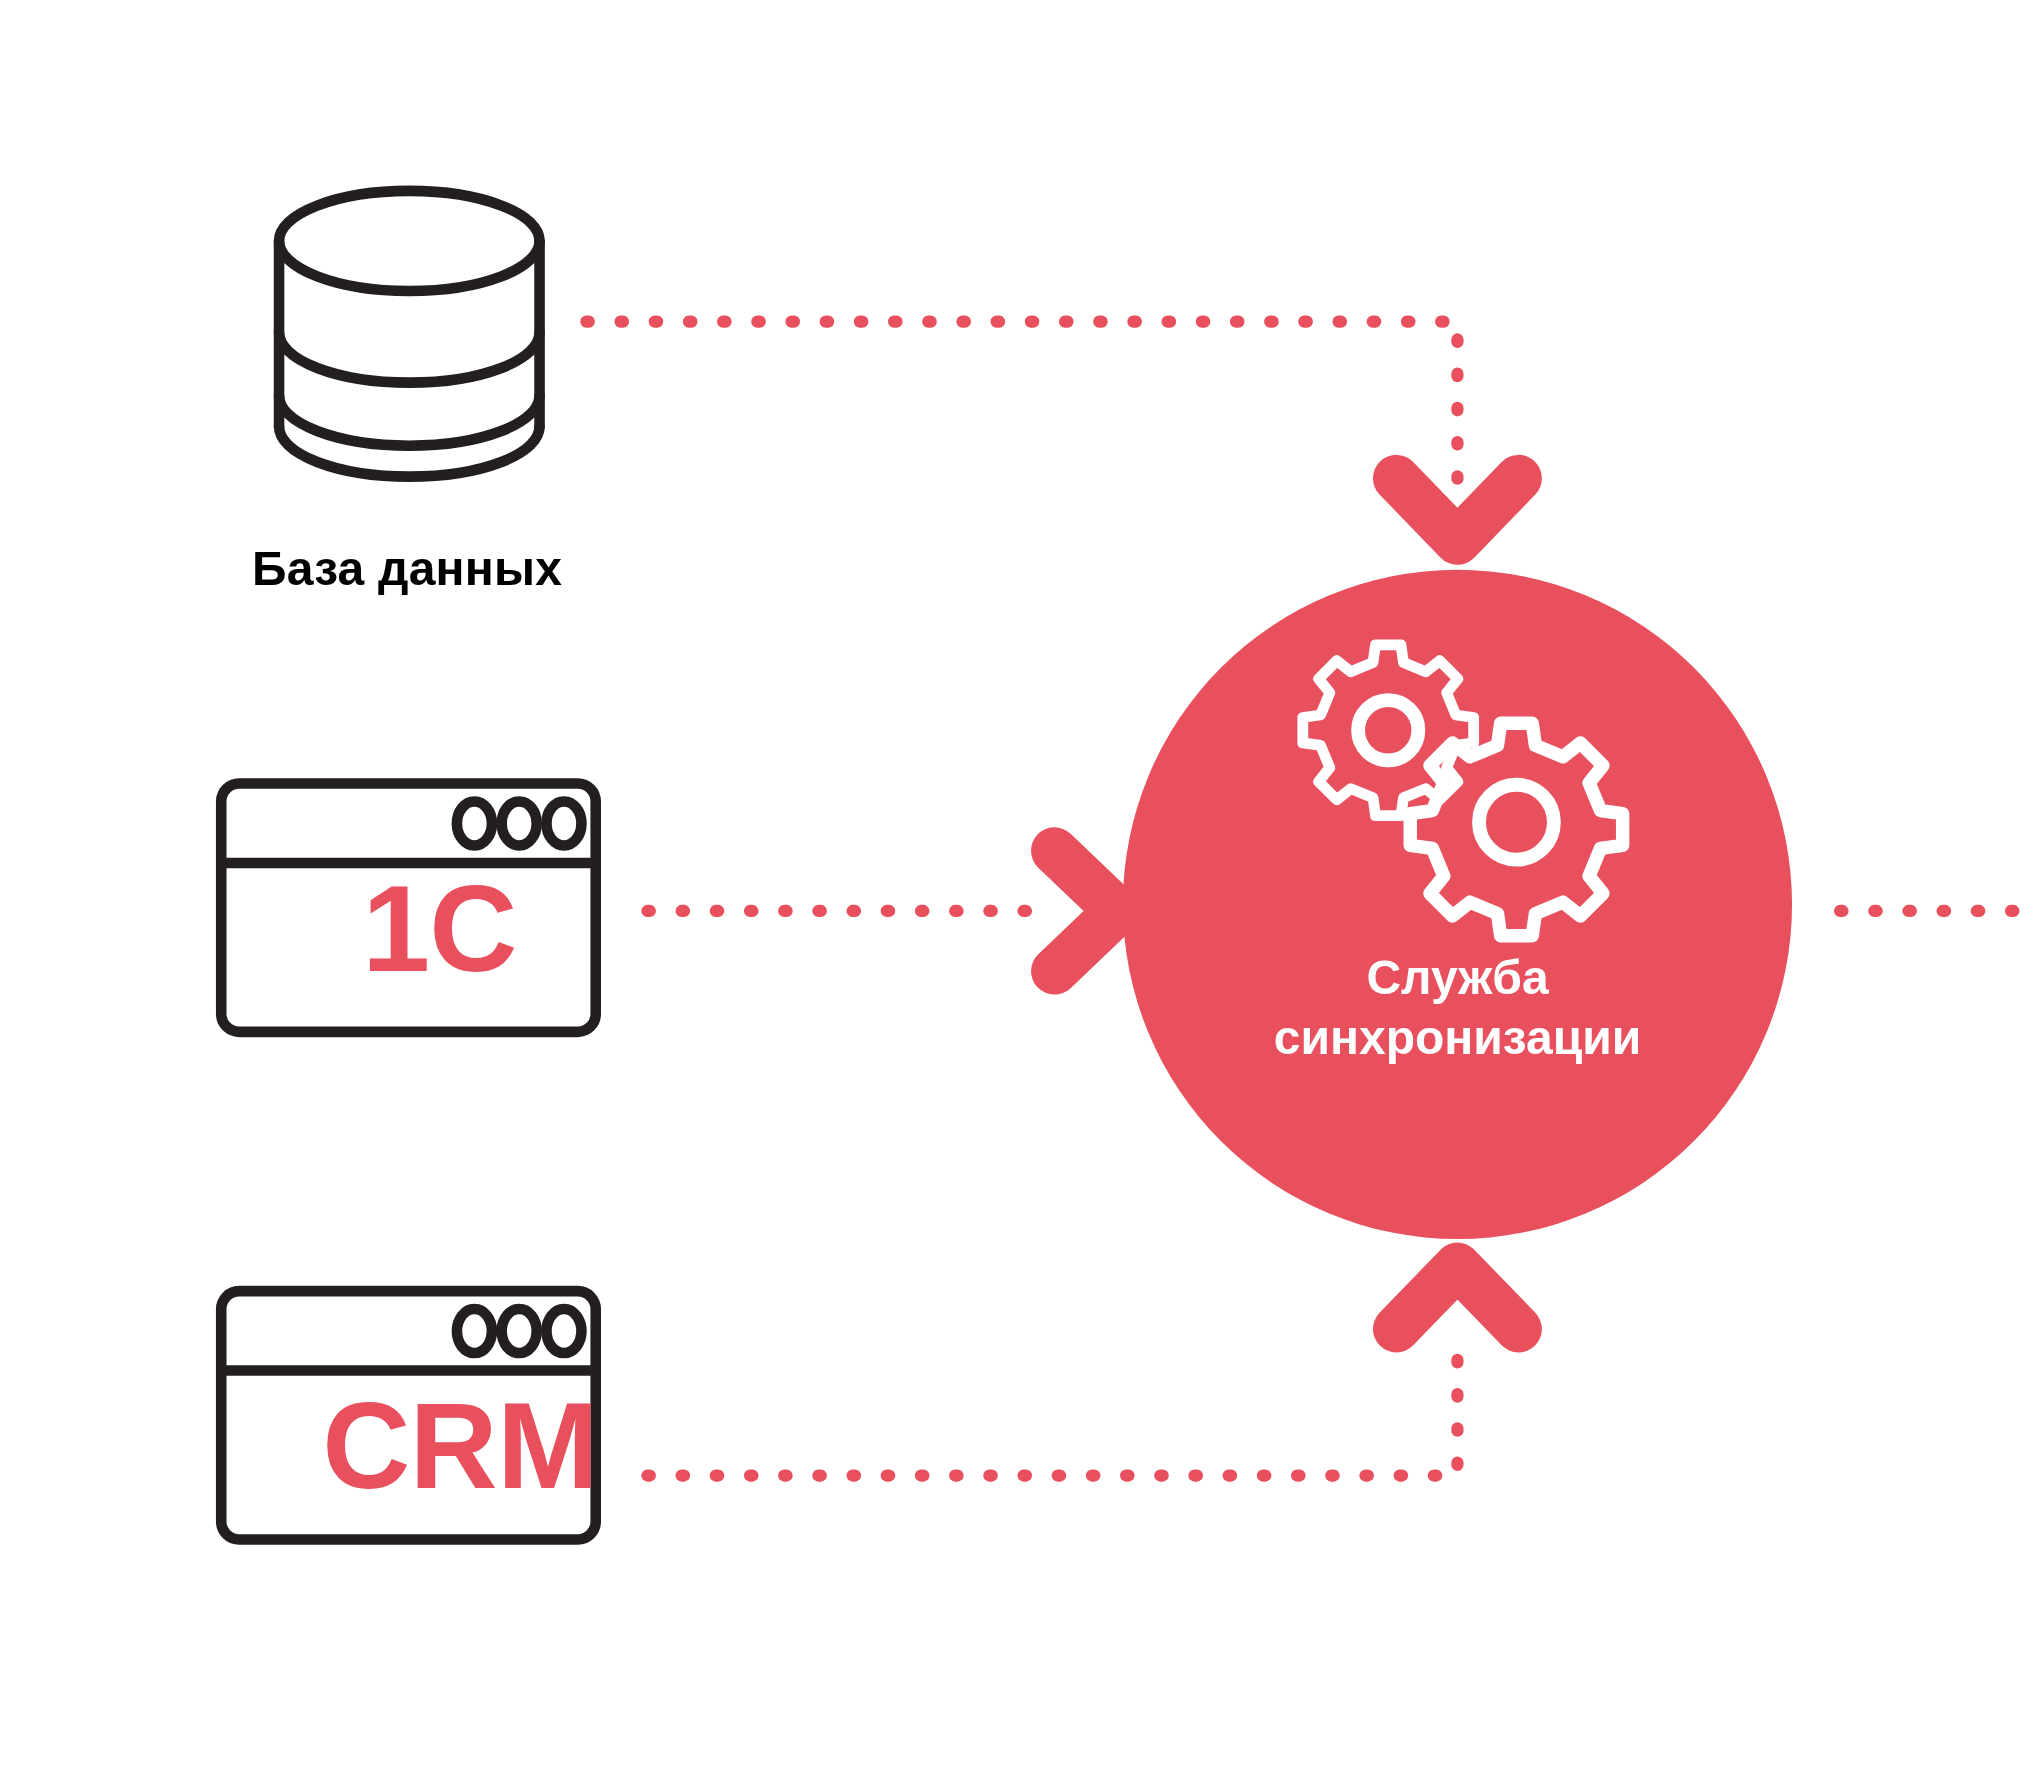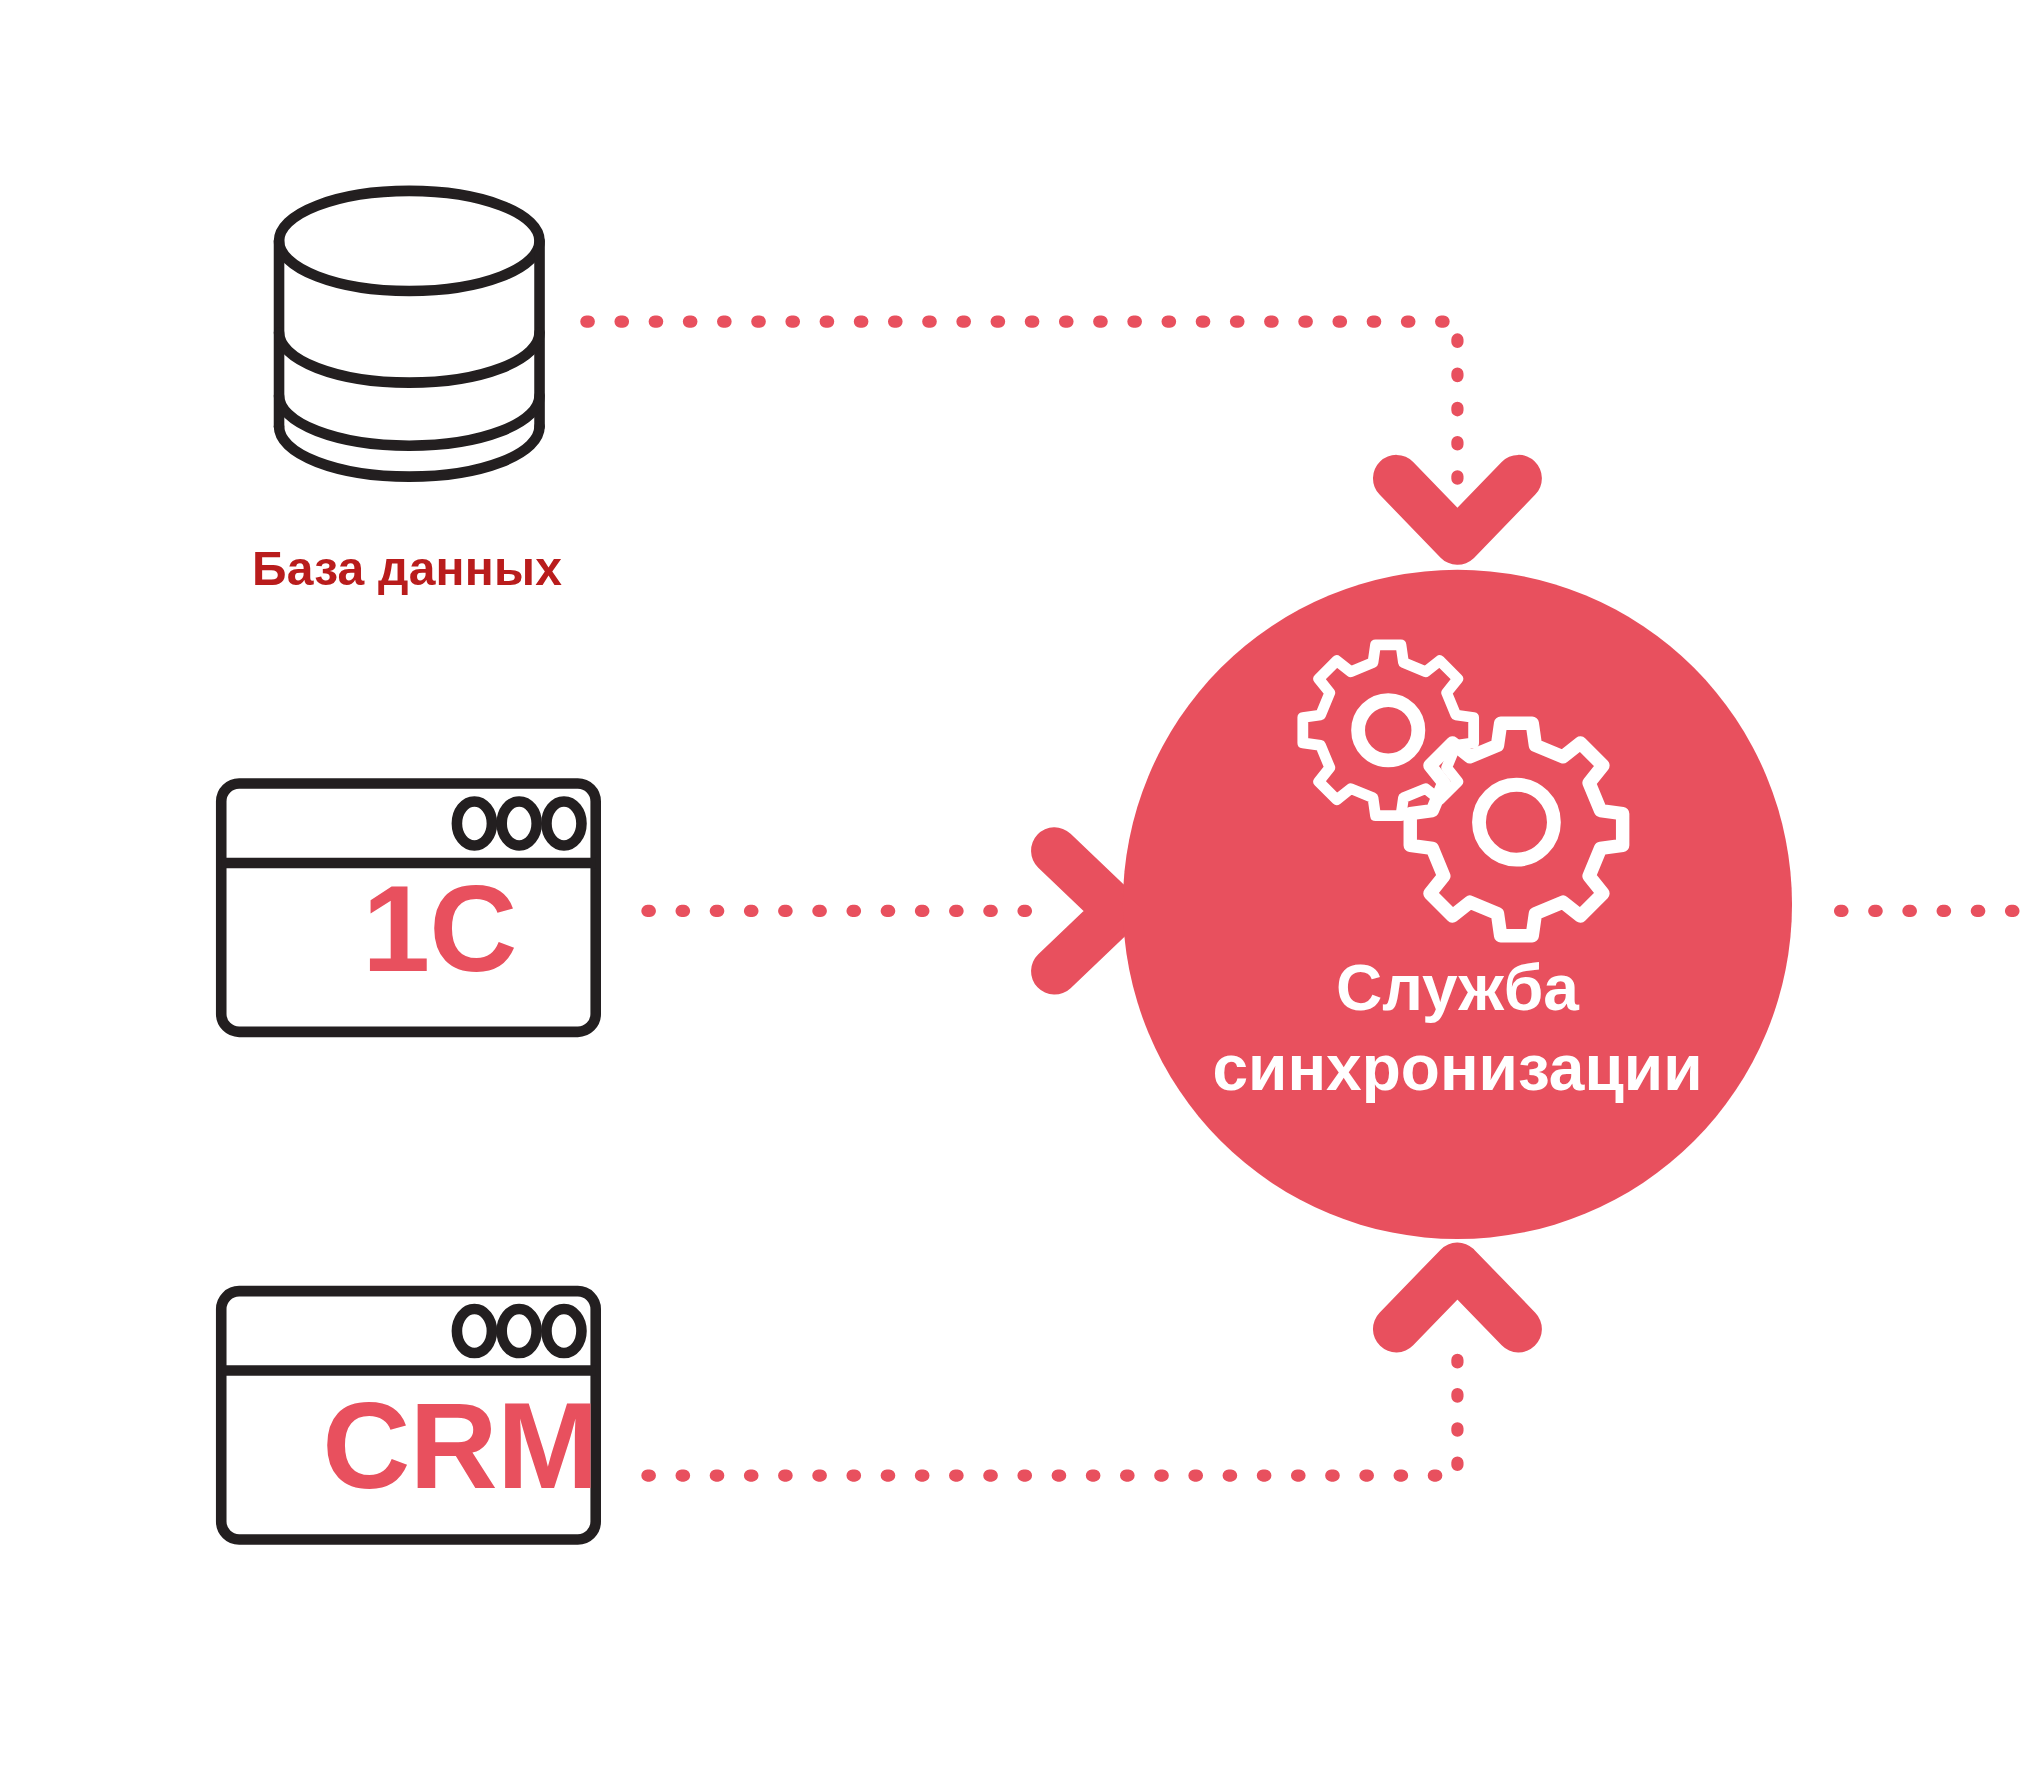--- a/index.html
+++ b/index.html
@@ -7,21 +7,21 @@
   body{
     font-family:"Liberation Sans","DejaVu Sans",sans-serif;
     width:2958px;height:1791px;overflow:hidden;position:relative;
   }
   #stage{position:absolute;left:0;top:0;width:2958px;height:1791px;background:#fff;}
   #stage svg{position:absolute;left:0;top:0;width:2958px;height:1791px;display:block;}
 
   .node-label{
     position:absolute;
     font-weight:bold;
-    color:#b91c1c;
+    color:#000000;
     text-align:center;
     line-height:1.18;
     white-space:pre-line;
     letter-spacing:0.2px;
   }
   #label-db{left:122px;top:541px;width:570px;font-size:48px;}
 
   .win-text{
     position:absolute;
     font-weight:bold;
@@ -30,21 +30,21 @@
     letter-spacing:-0.8px;
     padding-left:24px;
   }
   #text-1c{left:216px;top:859px;width:399px;font-size:122px;}
   #text-crm{left:216px;top:1376px;width:440px;font-size:122px;}
 
   #hub-text{
     position:absolute;
     left:1197px;top:948px;width:521px;
     text-align:center;color:#ffffff;font-weight:bold;
-    font-size:64px;line-height:1.25;white-space:pre-line;
+    font-size:48px;line-height:1.25;white-space:pre-line;
   }
 </style>
 </head>
 <body>
 
 <div id="stage">
 
   <svg viewBox="0 0 7266 4400" xmlns="http://www.w3.org/2000/svg">
 
     <g>

